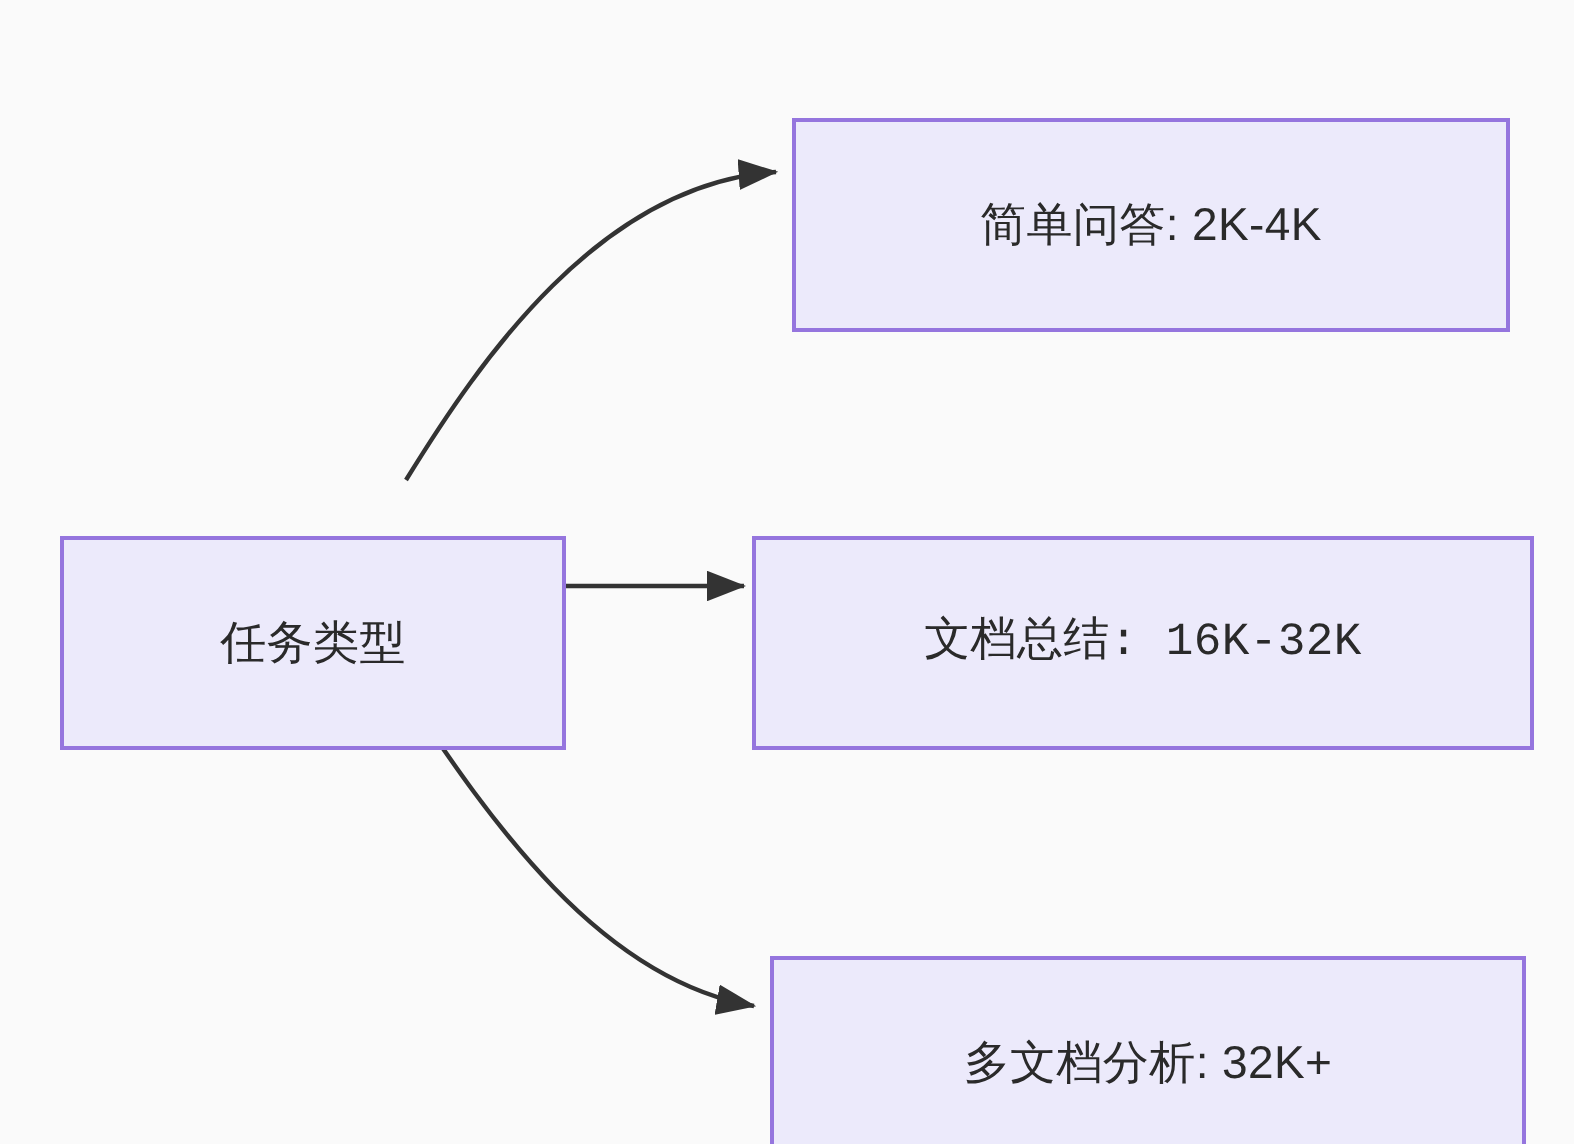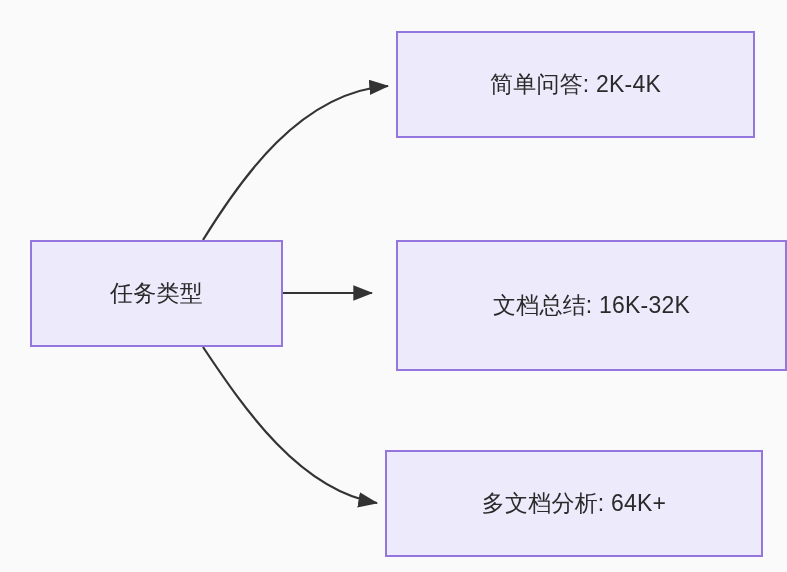--- a/index.html
+++ b/index.html
@@ -33,27 +33,28 @@
     background: #ECEAFB;
     border: 2px solid #9575DE;
     display: flex;
     align-items: center;
     justify-content: center;
     color: #2A2A2A;
     font-size: 23px;
     line-height: 1.2;
     letter-spacing: 0.2px;
     white-space: nowrap;
+    margin-top: 28px;
   }
   .node-label {
     display: block;
   }
   #node-root-box   { left: 30px;  top: 240px; width: 253px; height: 107px; align-items: center; }
   #node-simple-qa  { left: 396px; top: 31px;  width: 359px; height: 107px; }
-  #node-doc-sum    { left: 396px; top: 240px; width: 391px; height: 131px; }
+  #node-doc-sum    { left: 376px; top: 240px; width: 391px; height: 107px; font-family: Liberation Mono, monospace; }
   #node-multi-doc  { left: 385px; top: 450px; width: 378px; height: 107px; }
 </style>
 </head>
 <body>
 
 <div id="diagram-root">
 
   <svg id="edge-layer" viewBox="0 0 787 572" width="787" height="572" xmlns="http://www.w3.org/2000/svg">
     <defs>
       <marker id="arrowhead" markerWidth="9" markerHeight="7" refX="8.5" refY="3.5" orient="auto" markerUnits="strokeWidth">
@@ -74,16 +75,16 @@
 
   <div class="node" id="node-simple-qa">
     <span class="node-label">简单问答: 2K-4K</span>
   </div>
 
   <div class="node" id="node-doc-sum">
     <span class="node-label">文档总结: 16K-32K</span>
   </div>
 
   <div class="node" id="node-multi-doc">
-    <span class="node-label">多文档分析: 64K+</span>
+    <span class="node-label">多文档分析: 32K+</span>
   </div>
 
 </div>
 
 </body></html>

